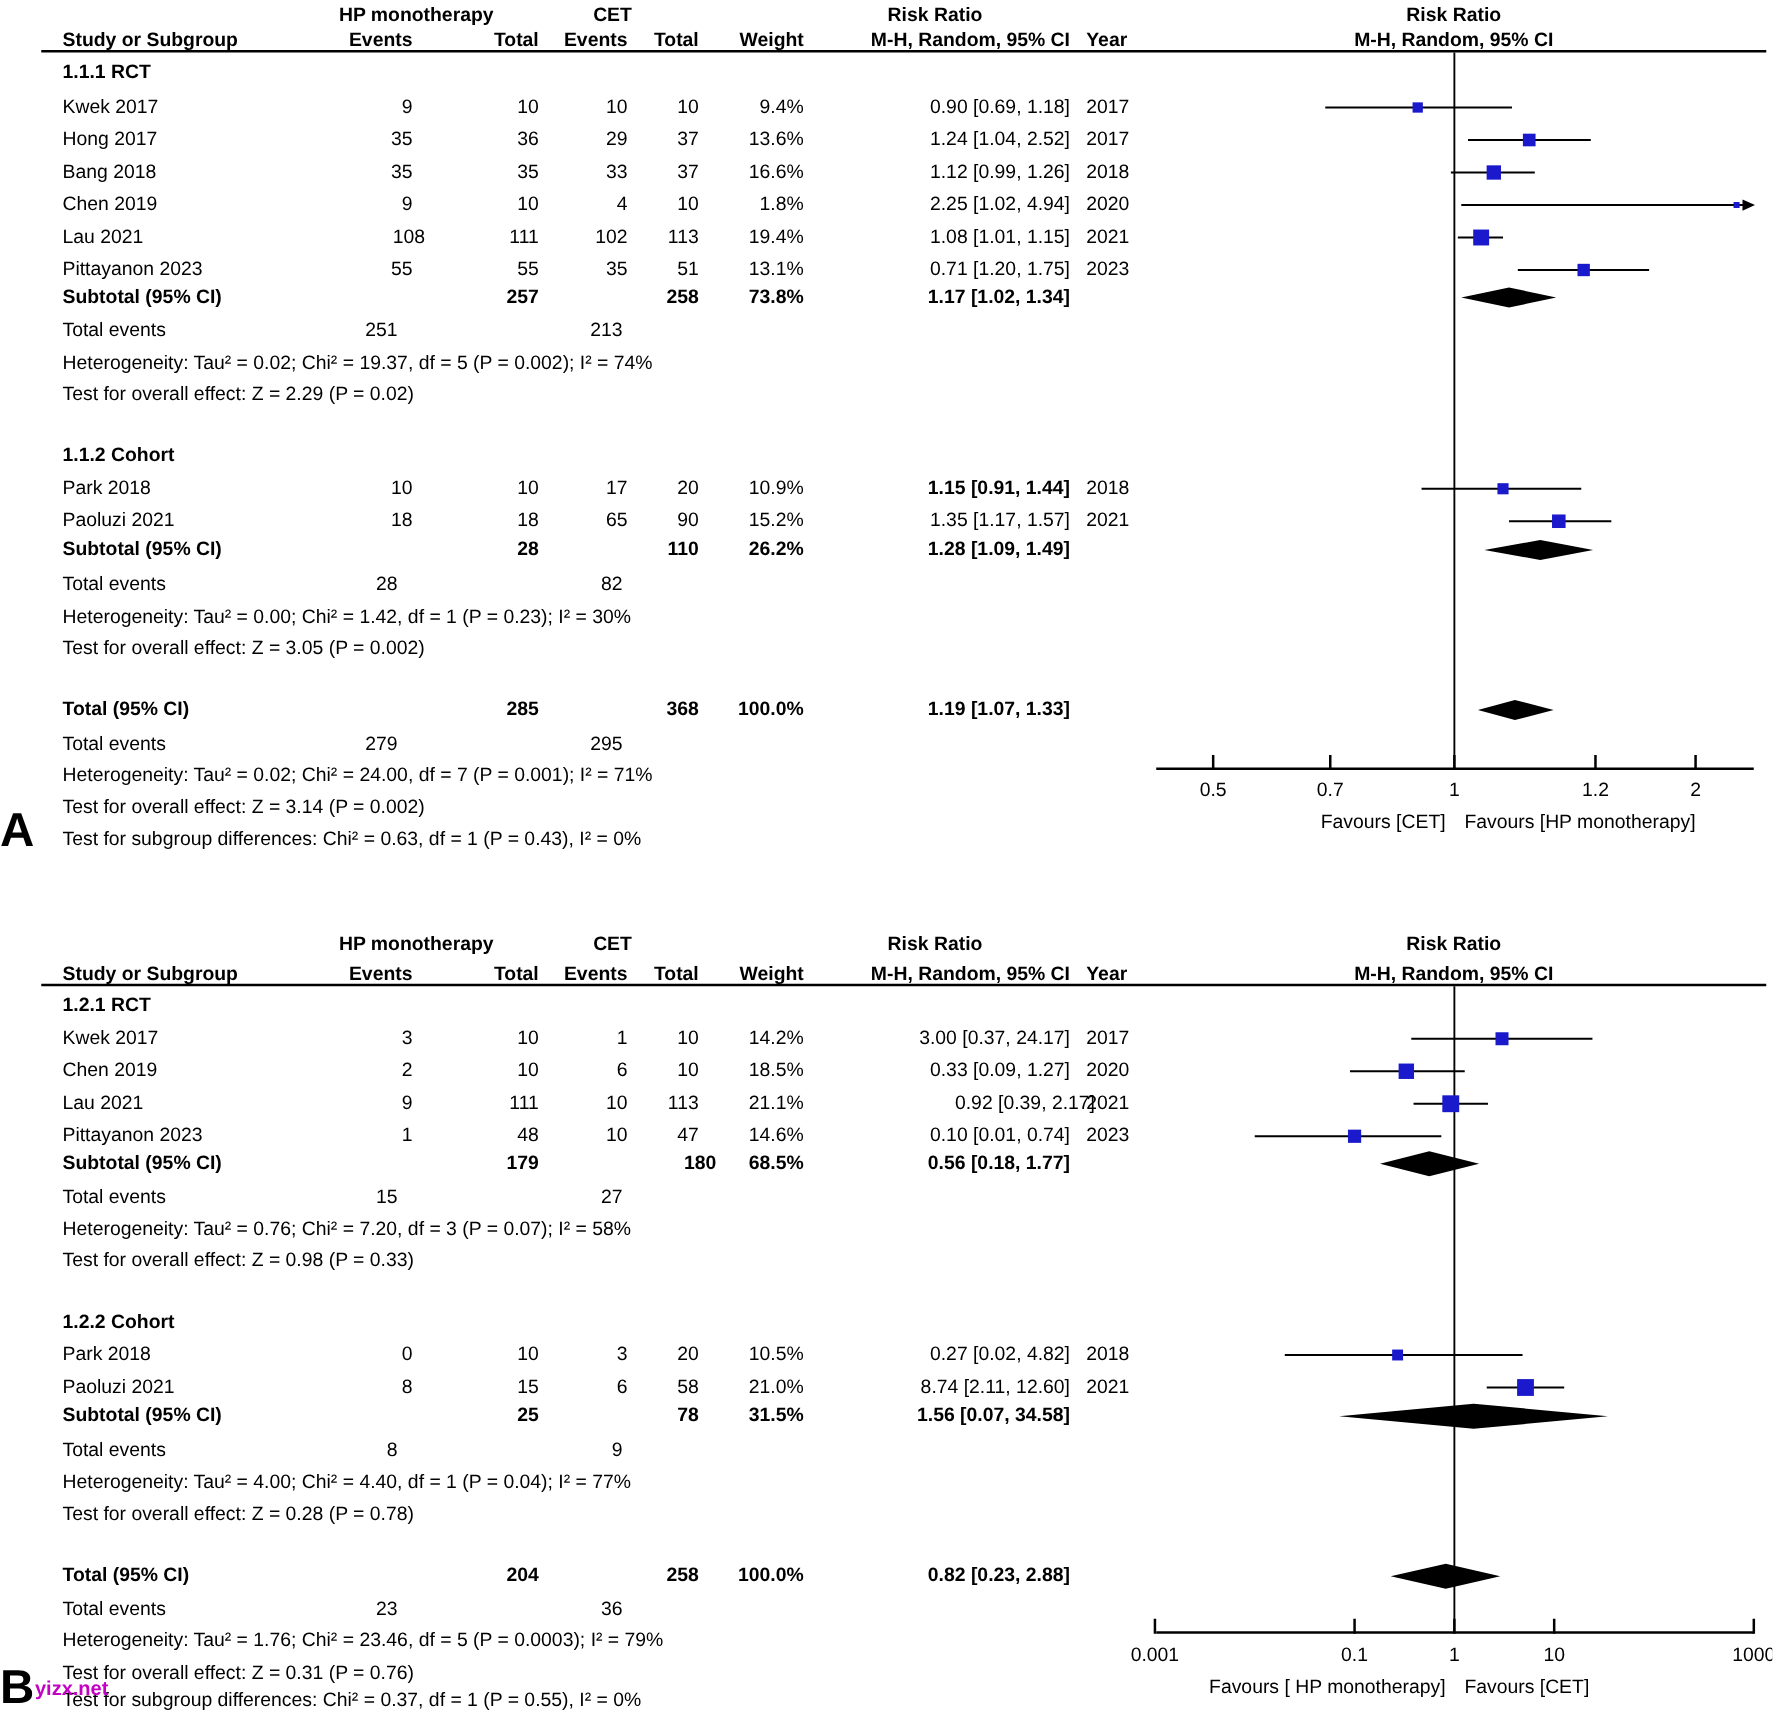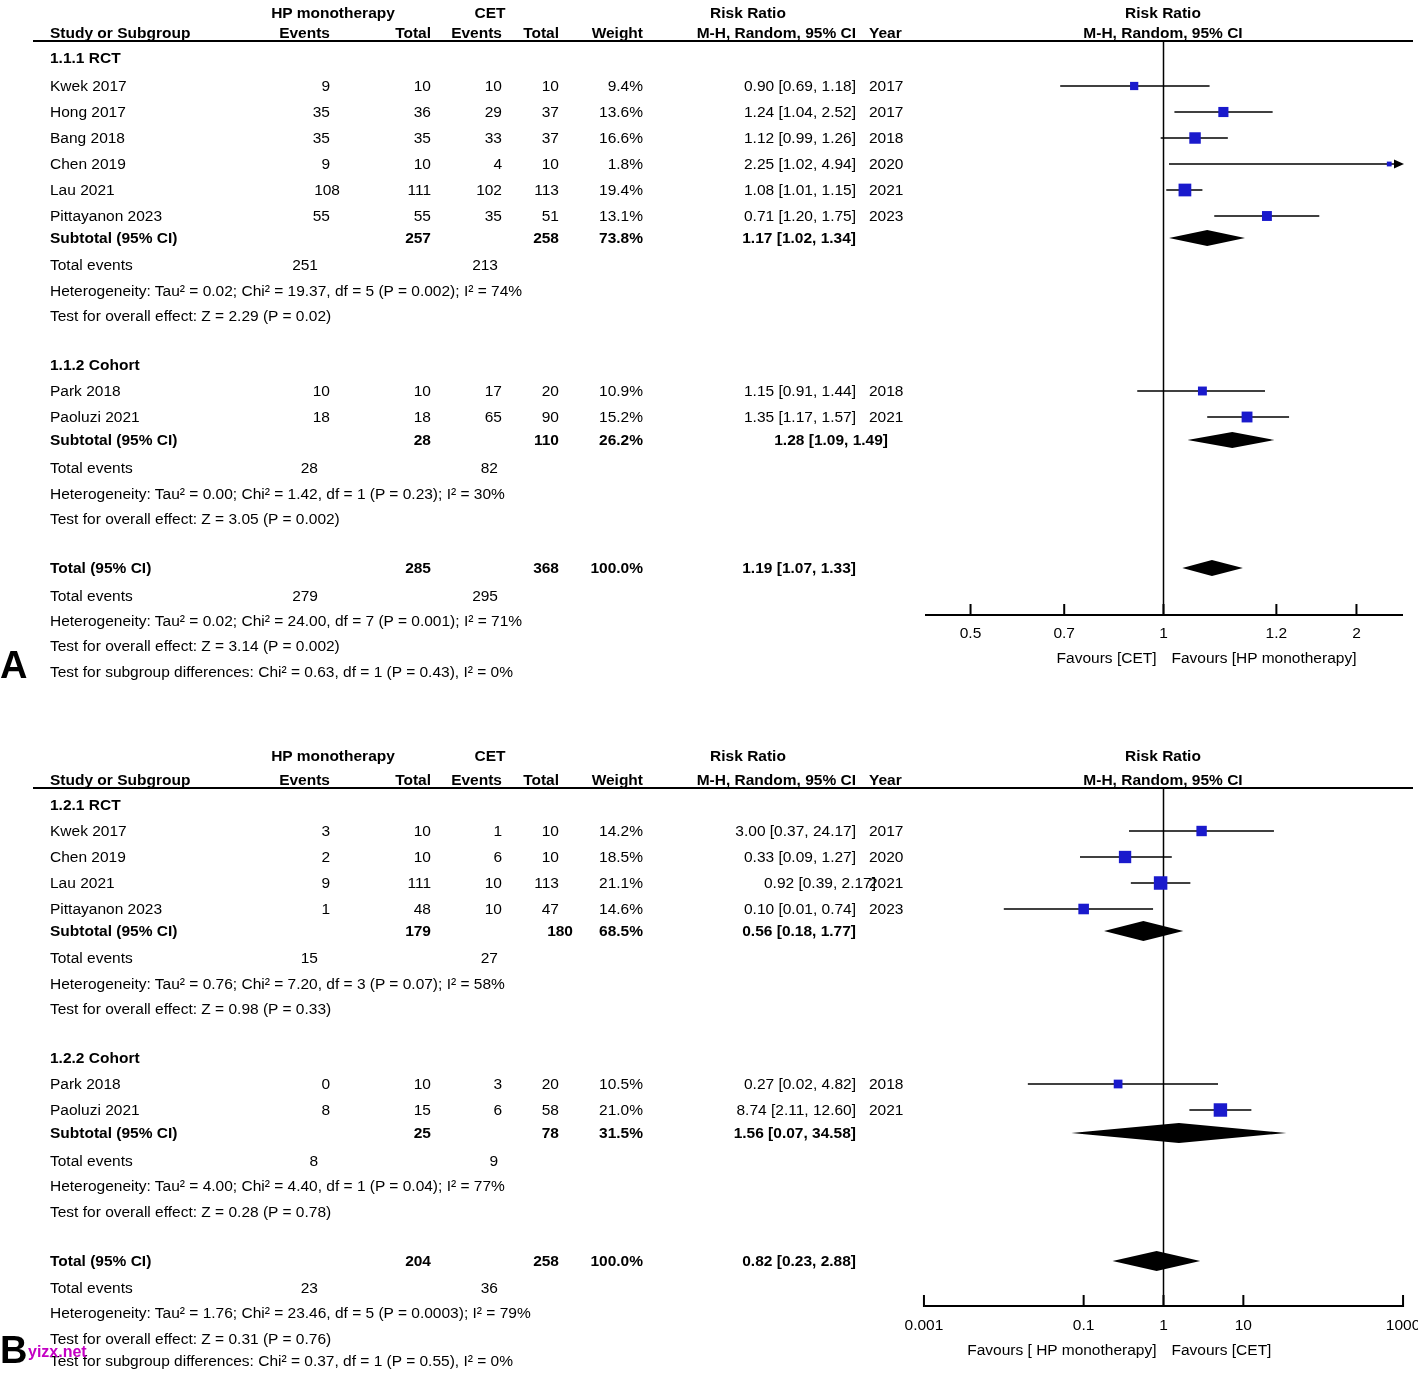--- a/index.html
+++ b/index.html
@@ -150,35 +150,35 @@
       <div class="txt r" style="left: 318px; width: 180px; top: 255px;">213</div>
       <div class="txt" style="left: 50px; top: 281px;">Heterogeneity: Tau² = 0.02; Chi² = 19.37, df = 5 (P = 0.002); I² = 74%</div>
       <div class="txt" style="left: 50px; top: 306px;">Test for overall effect: Z = 2.29 (P = 0.02)</div>
       <div class="txt b" style="left: 50px; top: 355px;">1.1.2 Cohort</div>
       <div class="txt" style="left: 50px; top: 381px;">Park 2018</div>
       <div class="txt r" style="left: 150px; width: 180px; top: 381px;">10</div>
       <div class="txt r" style="left: 251px; width: 180px; top: 381px;">10</div>
       <div class="txt r" style="left: 322px; width: 180px; top: 381px;">17</div>
       <div class="txt r" style="left: 379px; width: 180px; top: 381px;">20</div>
       <div class="txt r" style="left: 463px; width: 180px; top: 381px;">10.9%</div>
-      <div class="txt r" style="left: 676px; width: 180px; top: 381px;">1.15 [0.91, 1.44]</div>
+      <div class="txt r" style="left: 676px; width: 180px; top: 381px; font-weight: bold;">1.15 [0.91, 1.44]</div>
       <div class="txt" style="left: 869px; top: 381px;">2018</div>
       <div class="txt" style="left: 50px; top: 407px;">Paoluzi 2021</div>
       <div class="txt r" style="left: 150px; width: 180px; top: 407px;">18</div>
       <div class="txt r" style="left: 251px; width: 180px; top: 407px;">18</div>
       <div class="txt r" style="left: 322px; width: 180px; top: 407px;">65</div>
       <div class="txt r" style="left: 379px; width: 180px; top: 407px;">90</div>
       <div class="txt r" style="left: 463px; width: 180px; top: 407px;">15.2%</div>
       <div class="txt r" style="left: 676px; width: 180px; top: 407px;">1.35 [1.17, 1.57]</div>
       <div class="txt" style="left: 869px; top: 407px;">2021</div>
       <div class="txt b" style="left: 50px; top: 430px;">Subtotal (95% CI)</div>
       <div class="txt b r" style="left: 251px; width: 180px; top: 430px;">28</div>
       <div class="txt b r" style="left: 379px; width: 180px; top: 430px;">110</div>
       <div class="txt b r" style="left: 463px; width: 180px; top: 430px;">26.2%</div>
-      <div class="txt b r" style="left: 708px; width: 180px; top: 430px; text-align: right;">1.28 [1.09, 1.49]</div>
+      <div class="txt b r" style="left: 676px; width: 180px; top: 430px; text-align: right;">1.28 [1.09, 1.49]</div>
       <div class="txt" style="left: 50px; top: 458px;">Total events</div>
       <div class="txt r" style="left: 138px; width: 180px; top: 458px;">28</div>
       <div class="txt r" style="left: 318px; width: 180px; top: 458px;">82</div>
       <div class="txt" style="left: 50px; top: 484px;">Heterogeneity: Tau² = 0.00; Chi² = 1.42, df = 1 (P = 0.23); I² = 30%</div>
       <div class="txt" style="left: 50px; top: 509px;">Test for overall effect: Z = 3.05 (P = 0.002)</div>
       <div class="txt b" style="left: 50px; top: 558px;">Total (95% CI)</div>
       <div class="txt b r" style="left: 251px; width: 180px; top: 558px;">285</div>
       <div class="txt b r" style="left: 379px; width: 180px; top: 558px;">368</div>
       <div class="txt b r" style="left: 463px; width: 180px; top: 558px;">100.0%</div>
       <div class="txt b r" style="left: 676px; width: 180px; top: 558px;">1.19 [1.07, 1.33]</div>

